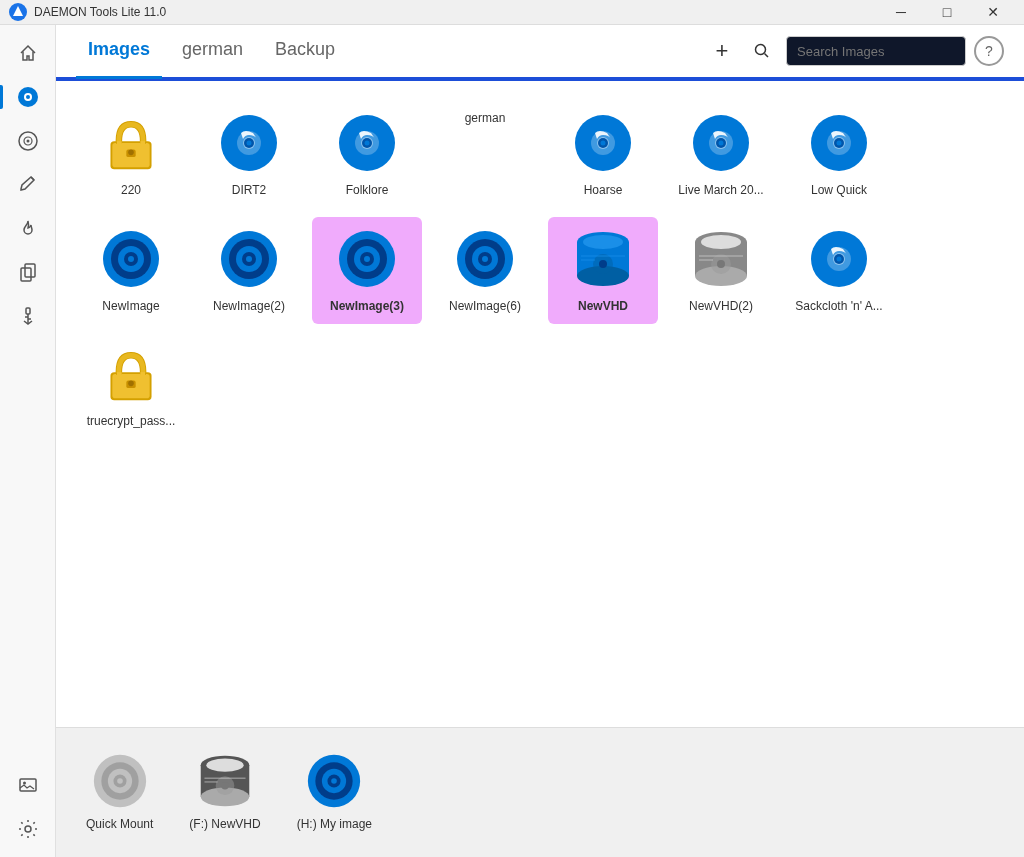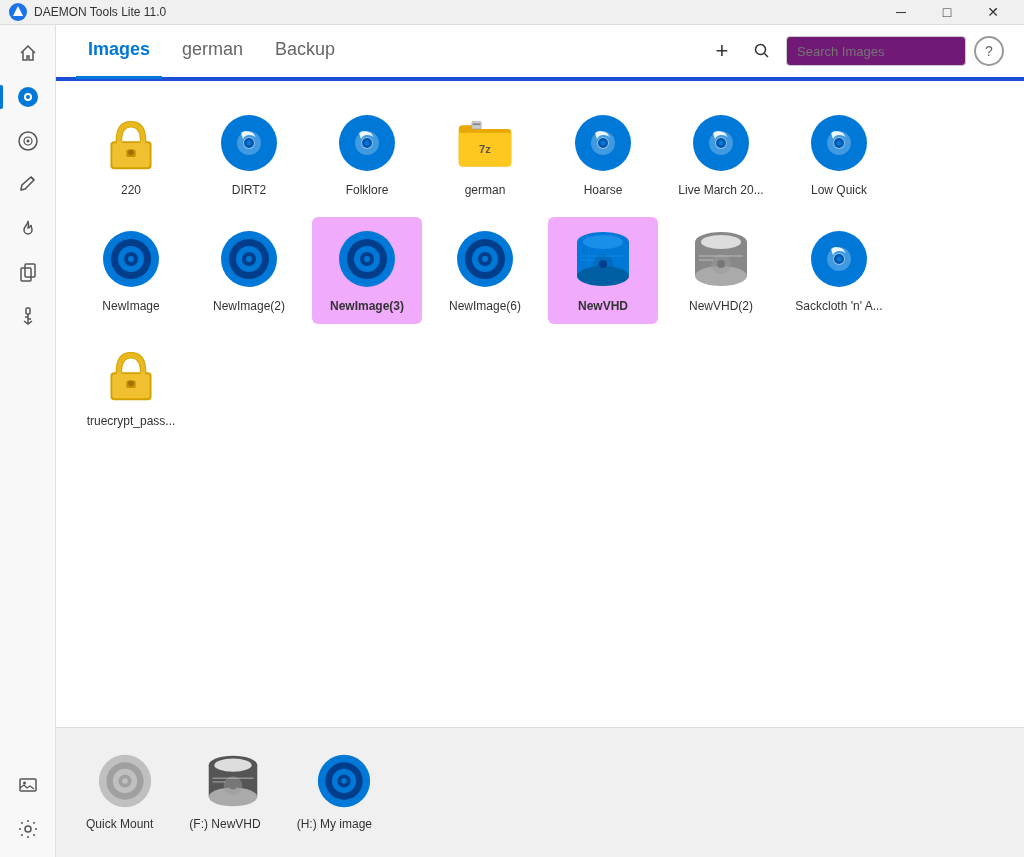--- a/index.html
+++ b/index.html
@@ -158,21 +158,21 @@
     }
     .search-box {
       height: 30px;
       border: 1px solid #ccc;
       border-radius: 4px;
       padding: 0 10px;
       font-size: 13px;
       width: 180px;
       color: #aaa;
       outline: none;
-      background: #701a75;
+      background: #0f172a;
     }
     .help-btn {
       width: 30px;
       height: 30px;
       border: 2px solid #999;
       border-radius: 50%;
       background: transparent;
       cursor: pointer;
       font-size: 14px;
       color: #666;
@@ -226,21 +226,21 @@
       border-top: 1px solid #ddd;
       display: flex;
       align-items: center;
       padding: 0 20px;
       gap: 16px;
       flex-shrink: 0;
     }
     .tray-item {
       display: flex;
       flex-direction: column;
-      align-items: flex-end;
+      align-items: center;
       gap: 8px;
       cursor: pointer;
       padding: 8px 10px;
       border-radius: 6px;
       min-width: 80px;
     }
     .tray-icon {
       width: 56px;
       height: 56px;
       display: flex;
@@ -400,29 +400,20 @@
     <circle cx="30" cy="30" r="12" fill="white" opacity="0.25"></circle>
     <circle cx="30" cy="30" r="6" fill="white" opacity="0.4"></circle>
     <path d="M22 20 Q26 16 34 20 L38 26 Q36 22 30 22 Q26 22 24 26z" fill="white" opacity="0.9"></path>
     <circle cx="30" cy="30" r="5" fill="#0055aa"></circle>
     <circle cx="30" cy="30" r="2.5" fill="#0078d7"></circle>
   </svg>
           </div>
           <div class="image-label">Folklore</div>
         </div>
         <div class="image-item">
-          <div class="image-icon">
-            <svg width="60" height="60" viewBox="0 0 64 58">
-    <path d="M4 14 Q4 10 8 10 L24 10 L28 14 L56 14 Q60 14 60 18 L60 50 Q60 54 56 54 L8 54 Q4 54 4 50z" fill="#e8a800"></path>
-    <path d="M4 18 L60 18 L60 50 Q60 54 56 54 L8 54 Q4 54 4 50z" fill="#ffc820"></path>
-    <rect x="18" y="6" width="10" height="8" rx="1" fill="#ccc" stroke="#999" stroke-width="0.5"></rect>
-    <rect x="19" y="8" width="8" height="2" fill="#888"></rect>
-    <text x="32" y="40" font-size="12" font-weight="bold" fill="#555" text-anchor="middle" font-family="Arial">7z</text>
-  </svg>
-          </div>
           <div class="image-label">german</div>
         </div>
         <div class="image-item">
           <div class="image-icon">
             <svg width="60" height="60" viewBox="0 0 60 60">
     <circle cx="30" cy="30" r="28" fill="#0078d7"></circle>
     <circle cx="30" cy="30" r="12" fill="white" opacity="0.25"></circle>
     <circle cx="30" cy="30" r="6" fill="white" opacity="0.4"></circle>
     <path d="M22 20 Q26 16 34 20 L38 26 Q36 22 30 22 Q26 22 24 26z" fill="white" opacity="0.9"></path>
     <circle cx="30" cy="30" r="5" fill="#0055aa"></circle>

